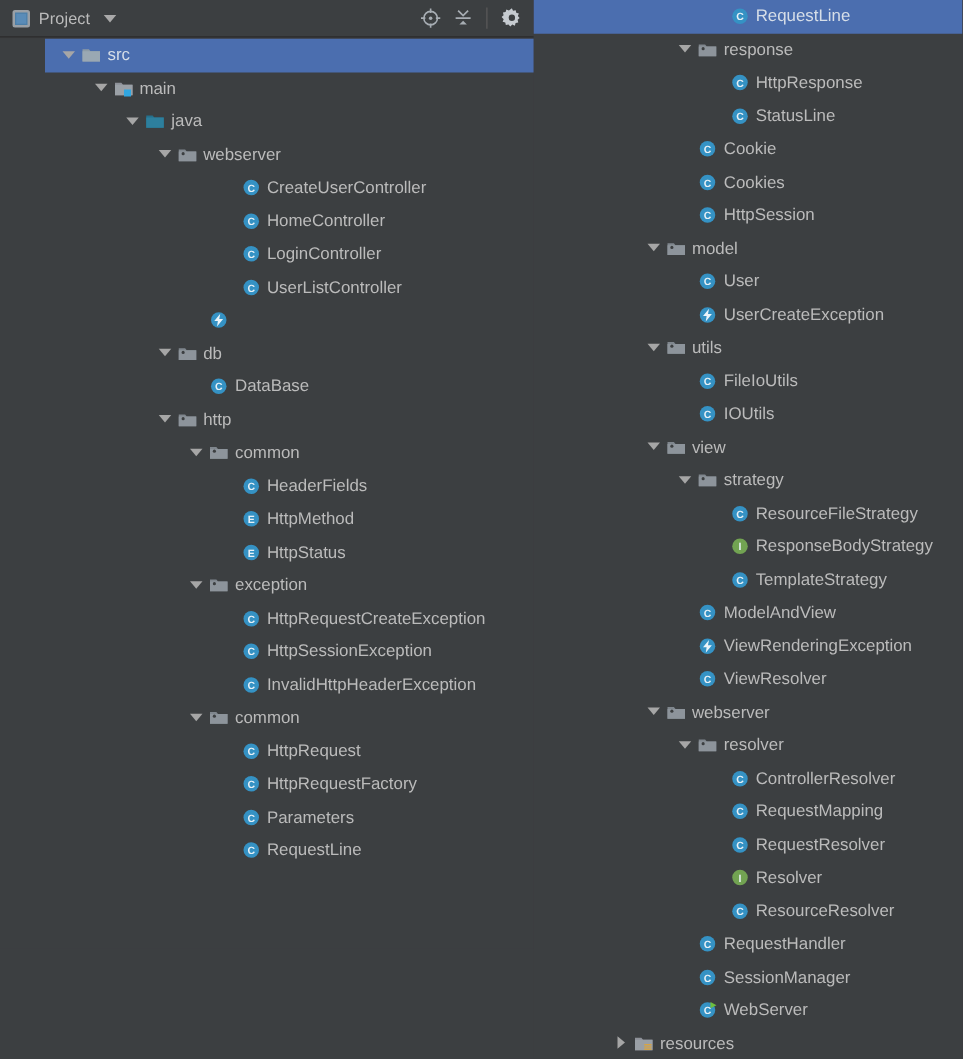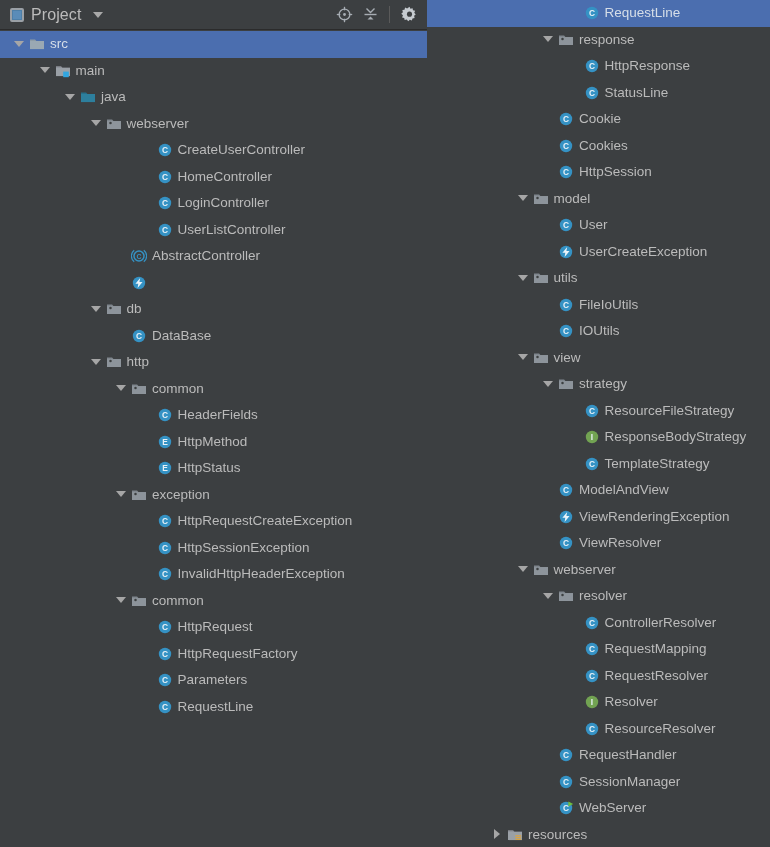--- a/index.html
+++ b/index.html
@@ -22,32 +22,32 @@
   .tb-left{ display:flex; align-items:center; padding-left:10px; gap:7px; flex:1; }
   .tb-right{ display:flex; align-items:center; gap:2px; padding-right:6px; }
 
   .proj-icon{
     width:14px; height:14px; border:2px solid #9aa0a6; border-radius:2px;
     background:#4d7fa8; position:relative; flex:0 0 auto;
   }
   .proj-icon::after{
     content:""; position:absolute; inset:1px; background:#5a8cb8;
   }
-  .tb-title{ color:#bbbbbb; font-size:16px; letter-spacing:.1px; }
+  .tb-title{ color:#bbbbbb; font-size:13px; letter-spacing:.1px; }
   .caret-down{
     width:0;height:0;border-left:5px solid transparent;border-right:5px solid transparent;
     border-top:6px solid #a9a9a9; margin-left:4px;
   }
 
   .tb-btn{ width:24px;height:24px; display:flex;align-items:center;justify-content:center; }
   .tb-sep{ width:1px; height:17px; background:#5a5a5a; margin:0 5px; }
 
   
   .tree-panel{ position:absolute; background:#3c3f41; }
-  #left-panel{ left:0; top:31px; width:427px; height:728px; }
+  #left-panel{ left:0; top:31px; width:427px; height:728px;padding-left:36px; }
   #right-panel{ left:427px; top:0; width:343px; height:847px; }
 
   .row{
     position:relative; height:26.5px; display:flex; align-items:center;
     white-space:nowrap; font-size:13.5px; color:#a9b7c6;
   }
   .row.sel{ background:#4b6eaf; }
   .row .label{ color:#bbbbbb; }
   .row.sel .label{ color:#d6dee8; }
 
@@ -199,33 +199,20 @@
             <text x="8" y="11.4" font-family="Liberation Sans, sans-serif" font-size="8.4" font-weight="bold" text-anchor="middle" fill="#e8f1f7">C</text>
           </svg>
         </span>
         <span class="label">UserListController</span>
       </div>
       <div class="row">
         <span class="spacer" style="width: 116px;"></span>
         <span class="arrow none"></span>
         <span class="ico">
           <svg width="16" height="16" viewBox="0 0 16 16">
-            <path d="M3.2 2.2 A7.4 7.4 0 0 0 3.2 13.8" fill="none" stroke="#3592c4" stroke-width="1.2"></path>
-            <path d="M12.8 2.2 A7.4 7.4 0 0 1 12.8 13.8" fill="none" stroke="#3592c4" stroke-width="1.2"></path>
-            <circle cx="8" cy="8" r="5" fill="none" stroke="#3592c4" stroke-width="1.5"></circle>
-            <text x="8" y="10.9" font-family="Liberation Sans, sans-serif" font-size="7" font-weight="bold" text-anchor="middle" fill="#3592c4">C</text>
-          </svg>
-        </span>
-        <span class="label">AbstractController</span>
-      </div>
-      <div class="row">
-        <span class="spacer" style="width: 116px;"></span>
-        <span class="arrow none"></span>
-        <span class="ico">
-          <svg width="16" height="16" viewBox="0 0 16 16">
             <circle cx="8" cy="8" r="6.2" fill="#3592c4"></circle>
             <path d="M9.2 2.9 L4.4 8.7 L7.3 8.7 L6.6 13.1 L11.5 7.1 L8.4 7.1 Z" fill="#eaf4fa"></path>
           </svg>
         </span>
       </div>
       <div class="row">
         <span class="spacer" style="width: 90.5px;"></span>
         <span class="arrow down"></span>
         <span class="ico">
           <svg width="16" height="16" viewBox="0 0 16 16">

